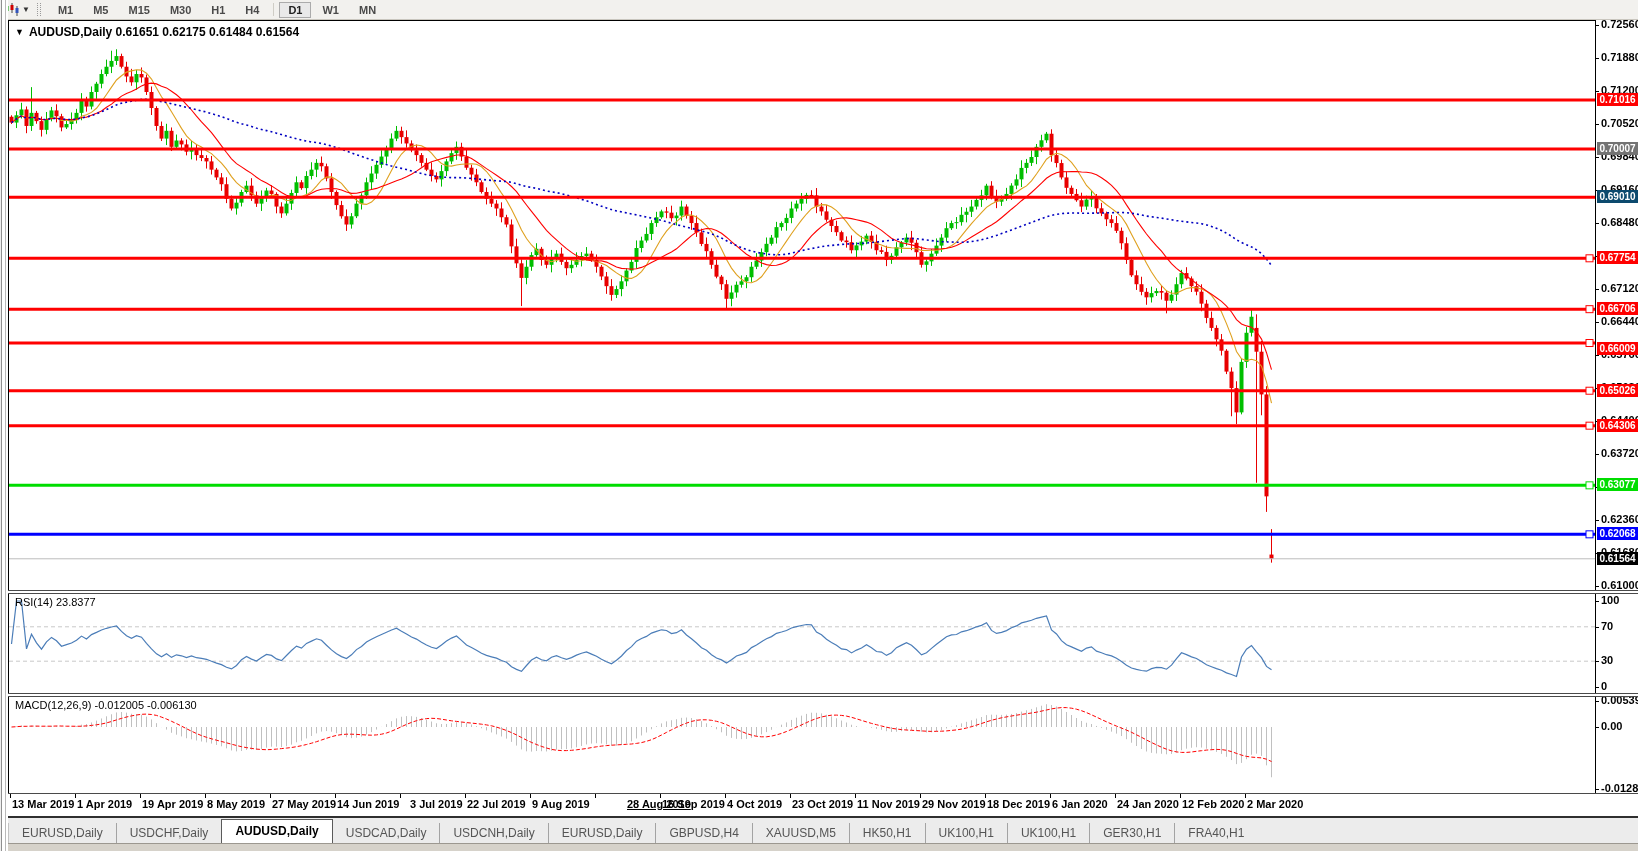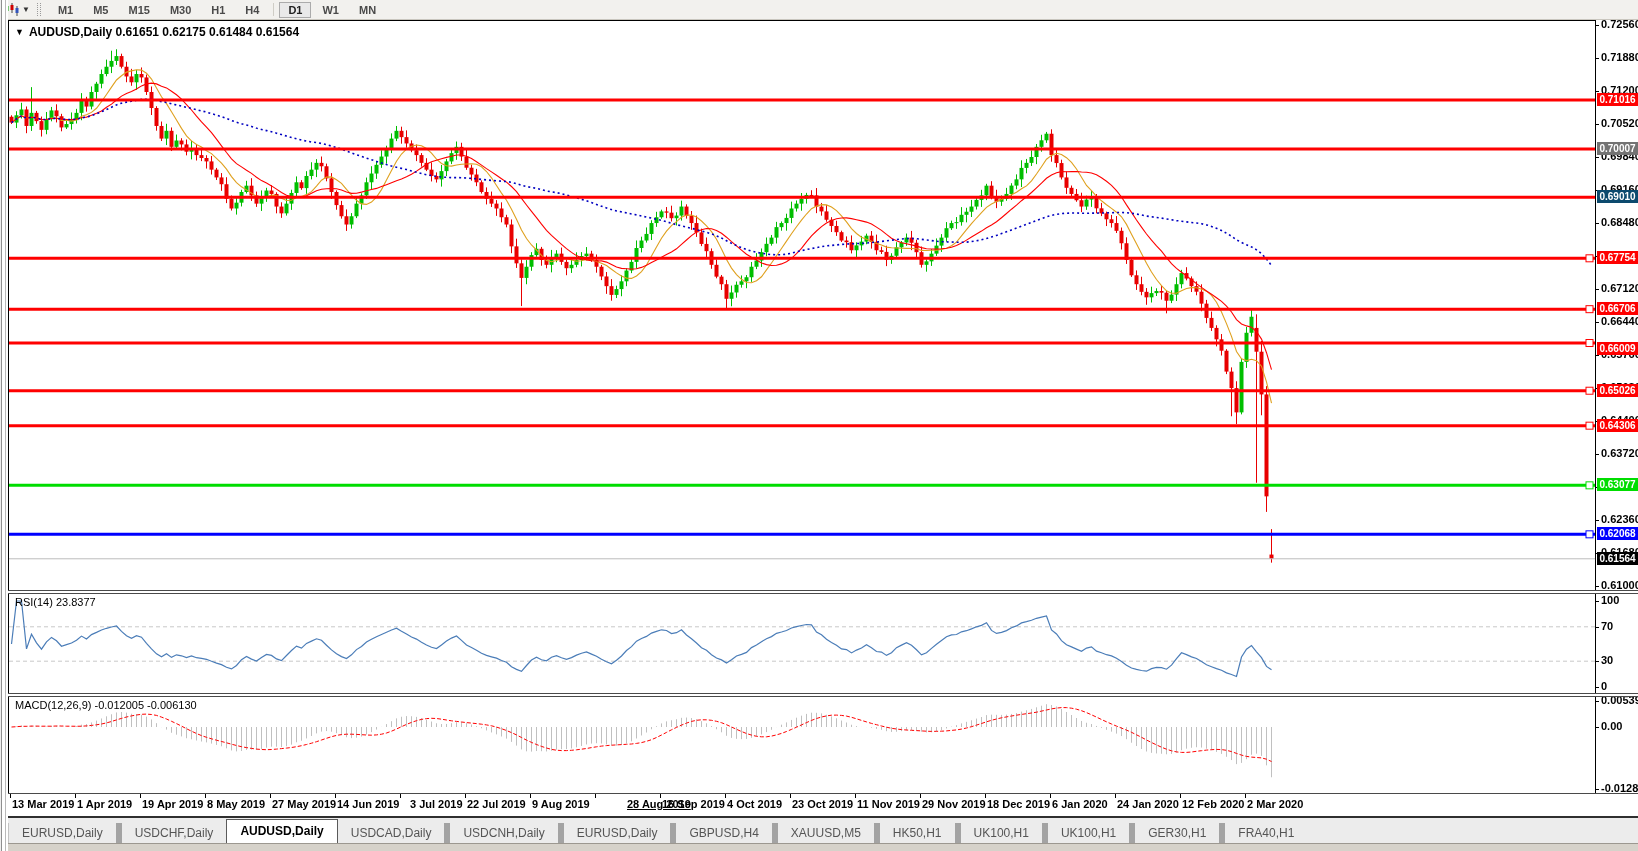--- a/index.html
+++ b/index.html
@@ -39,21 +39,21 @@
 
   
   .date-axis{position:absolute;left:0;top:794px;width:1302px;height:22px;background:#fff;z-index:3;}
   .dtick{position:absolute;top:0px;width:1px;height:4px;background:#000;}
   .dlabel{position:absolute;top:4px;font-size:11px;font-weight:600;color:#000;white-space:nowrap;}
 
   
   .tabbar{position:absolute;left:0;top:816px;width:1638px;height:27px;background:#ECECEC;
           border-top:2px solid #2f2f2f;display:flex;align-items:flex-end;padding-left:8px;box-sizing:border-box;z-index:8;}
   .tab{height:20px;line-height:20px;padding:0 13px;font-size:12px;color:#555;white-space:nowrap;position:relative;}
-  .tab:not(.active){border-left:6px solid #a3a3a3;}
+  .tab:not(.active){border-left:1px solid #a3a3a3;}
   .tab:not(.active):first-child{border-left:1px solid #c2c2c2;}
   .tab.active{background:#fff;border:1px solid #5a5a5a;border-bottom:none;color:#000;font-weight:700;height:23px;line-height:23px;z-index:2;}
   .tab.active + .tab{border-left:none;}
   .statusstrip{position:absolute;left:0;top:843px;width:1638px;height:8px;background:#D6D2CA;border-top:1px solid #9c9890;z-index:8;}
 
   .left-edge{position:absolute;left:0;top:0;width:8px;height:851px;z-index:10;
      background:linear-gradient(90deg,#efefef 0 1px,#8f8f8f 1px 2px,#ffffff 2px 5px,#b9b9b9 5px 6px,#ffffff 6px 8px);}
 </style>
 </head>
 <body>

